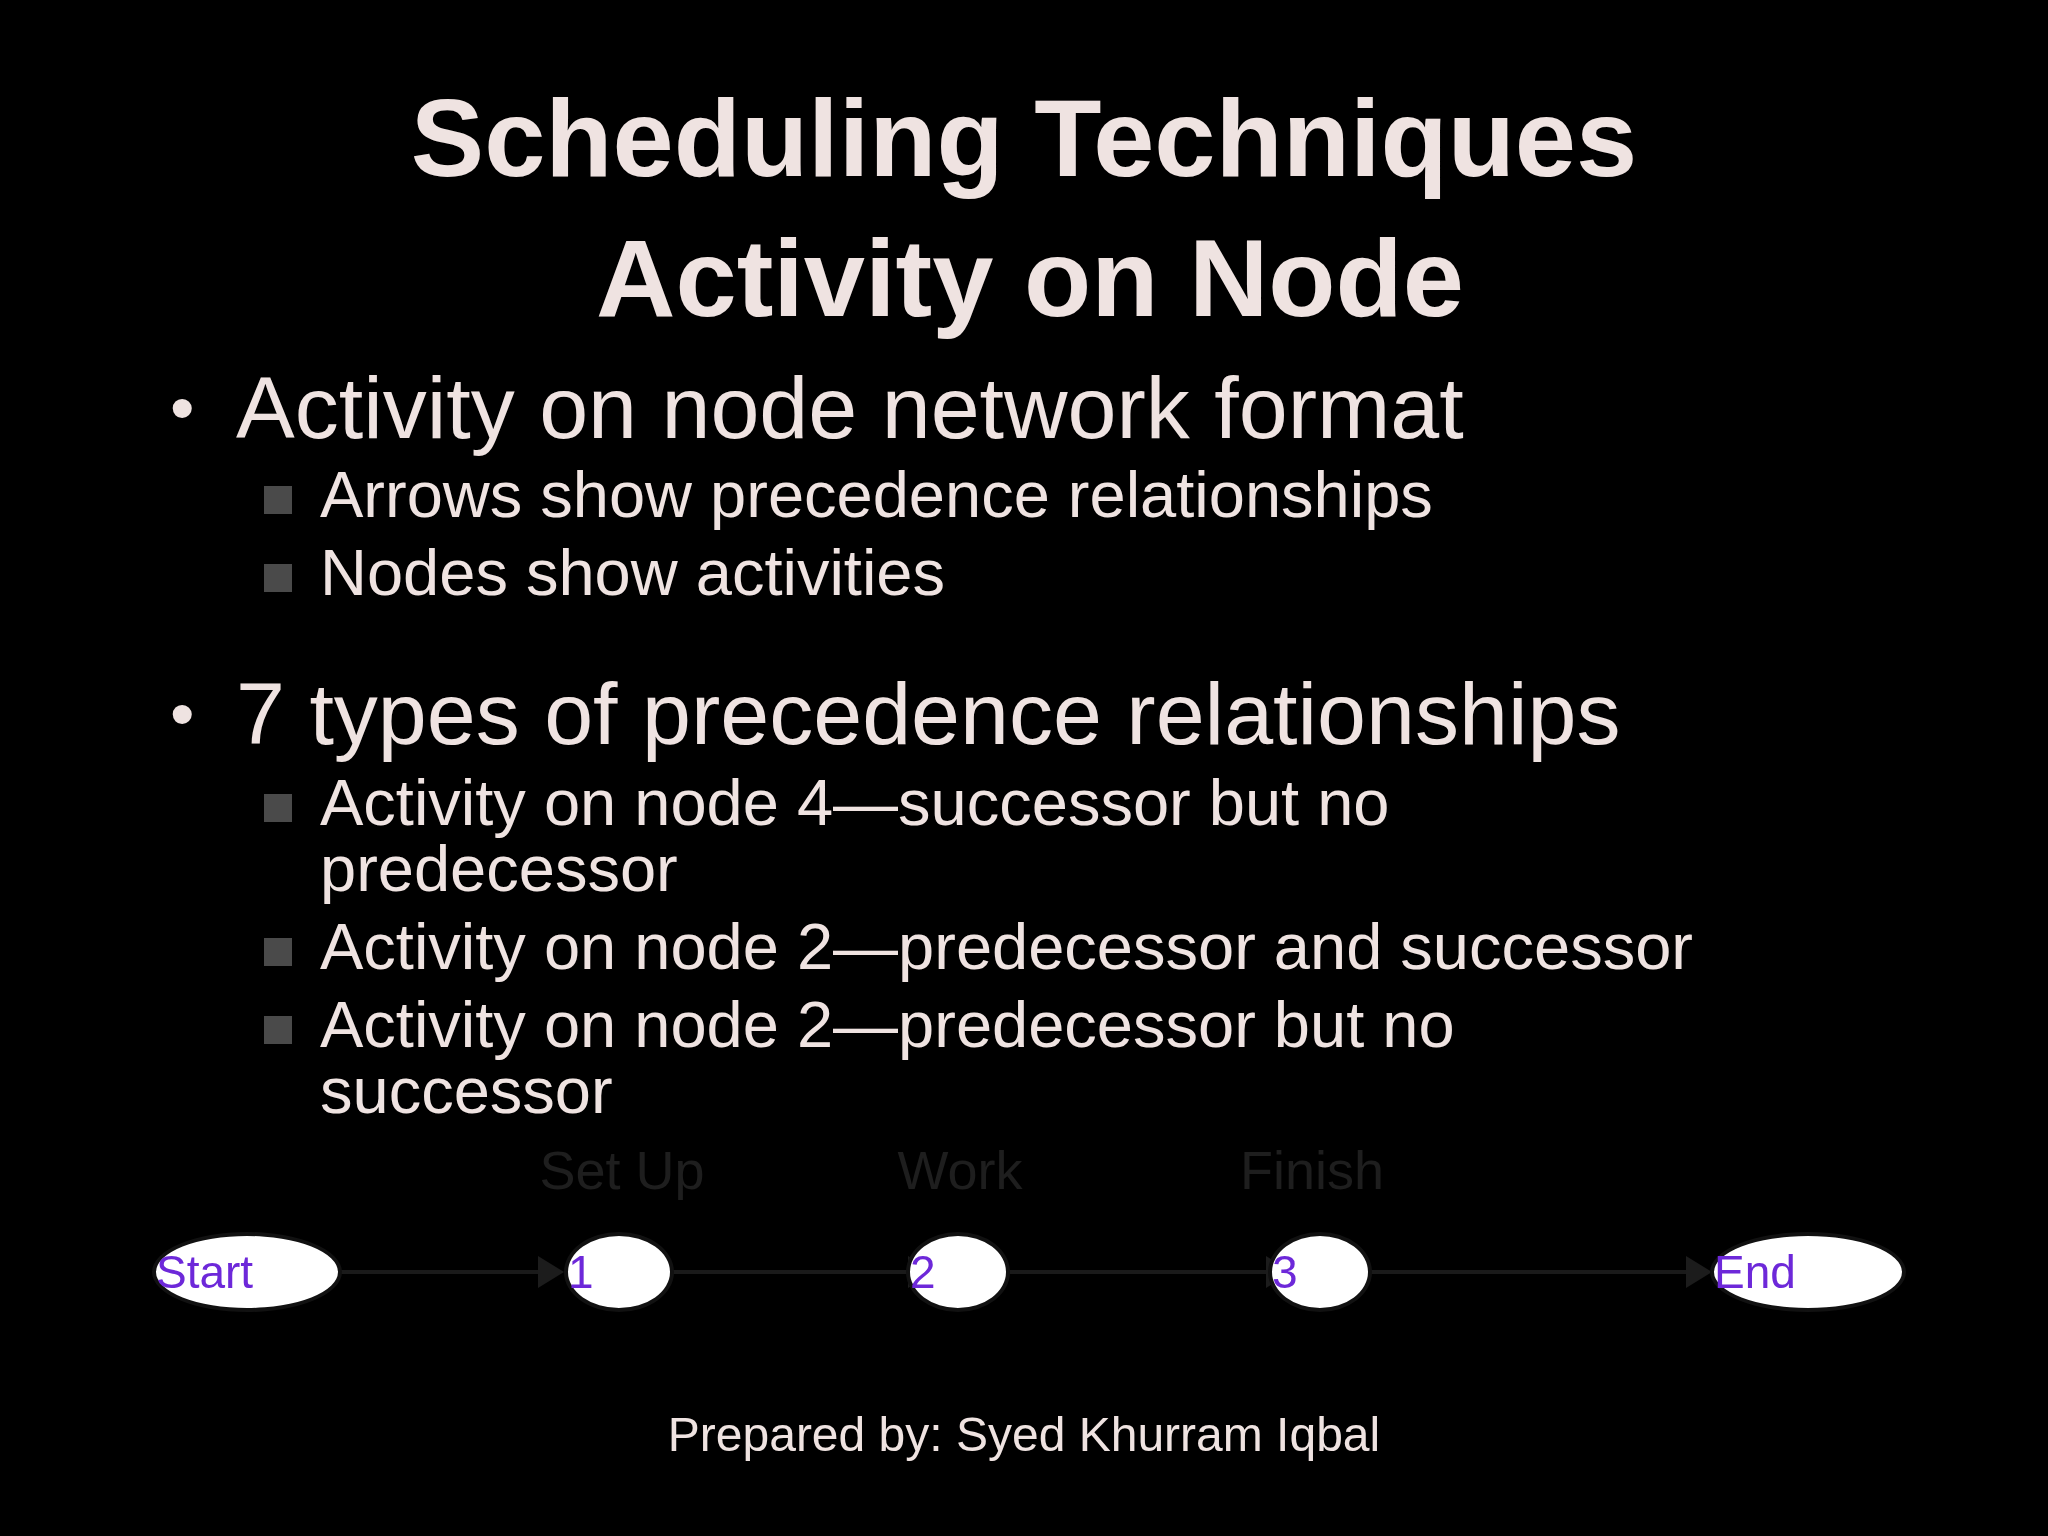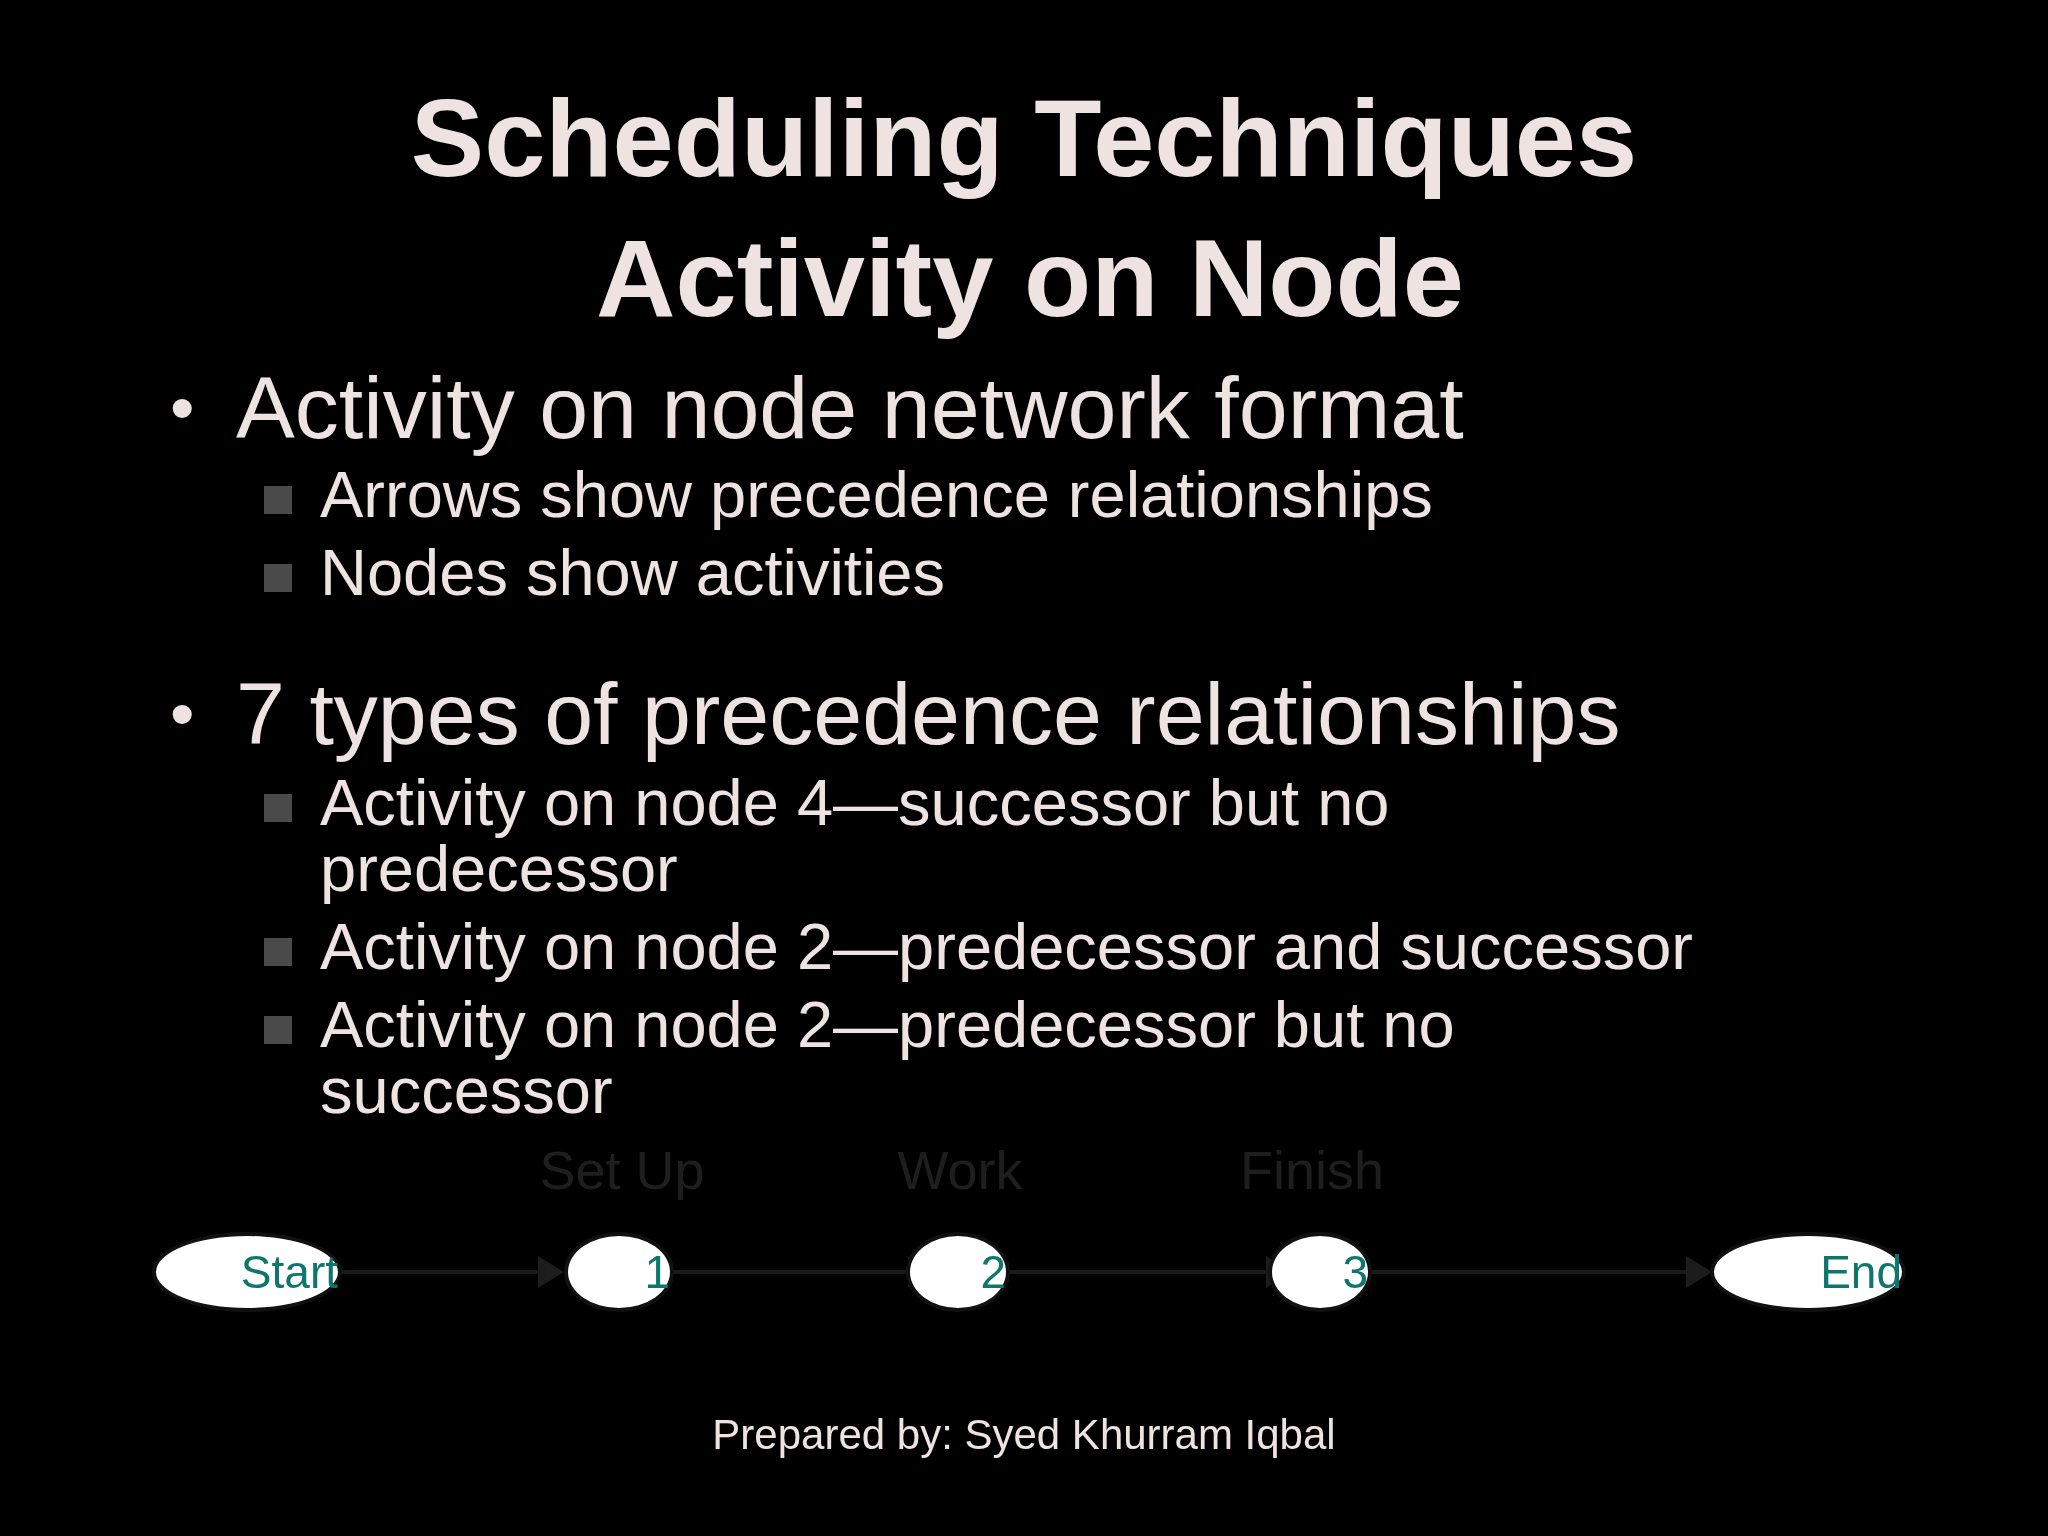--- a/index.html
+++ b/index.html
@@ -109,33 +109,33 @@
       top: 116px;
     }
     .node {
       position: absolute;
       background: #ffffff;
       border: 4px solid #111111;
       border-radius: 50%;
       box-sizing: border-box;
       display: flex;
       align-items: center;
-      justify-content: flex-end;
-      color: #0f766e;
+      justify-content: flex-start;
+      color: #6d28d9;
       font-size: 46px;
       top: 92px;
       height: 80px;
     }
     .footer {
       position: absolute;
       top: 1410px;
       left: 0;
       width: 2048px;
       text-align: center;
-      font-size: 42px;
+      font-size: 48px;
       line-height: 50px;
       color: #efe3e1;
     }
   </style>
 </head>
 <body>
 
 <div class="slide">
 
   <h1 class="title" style="top:68px;">

